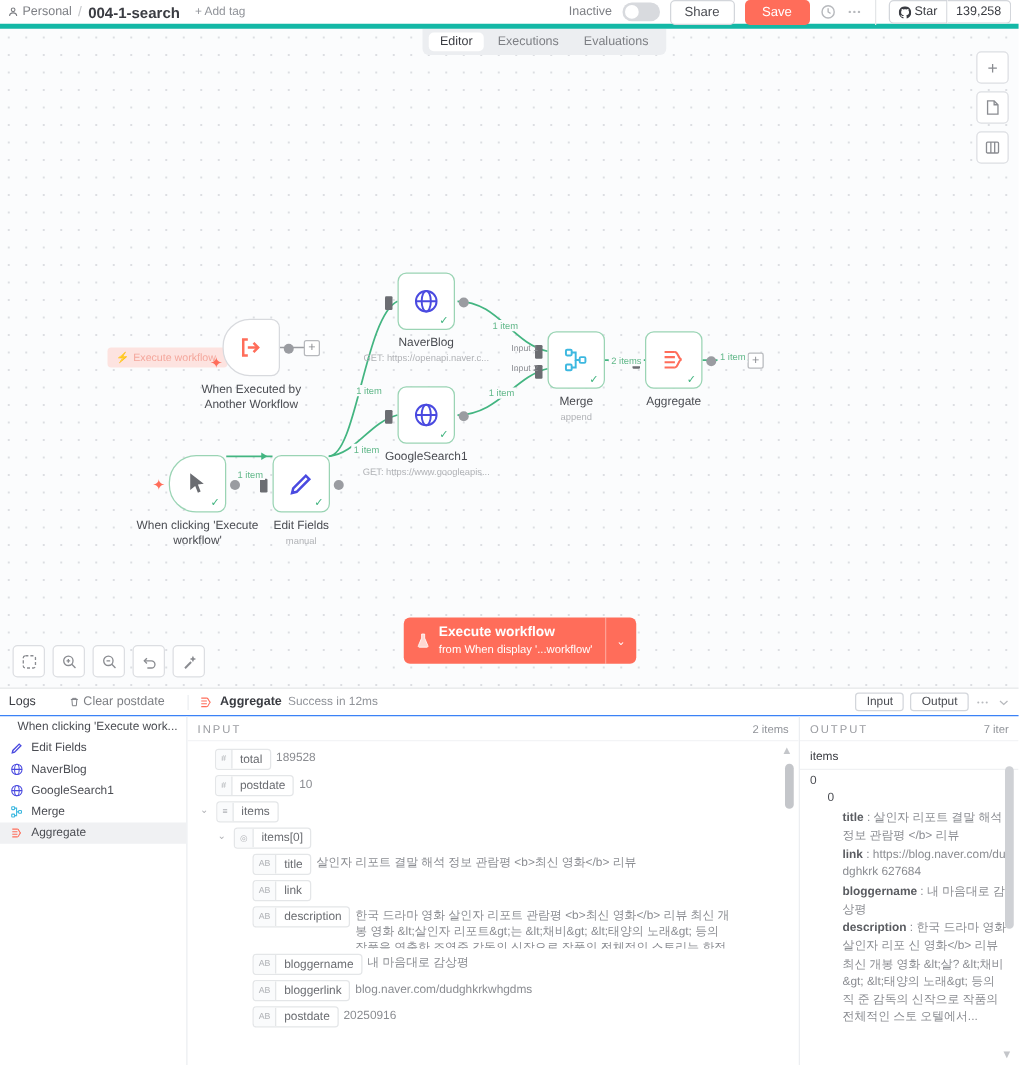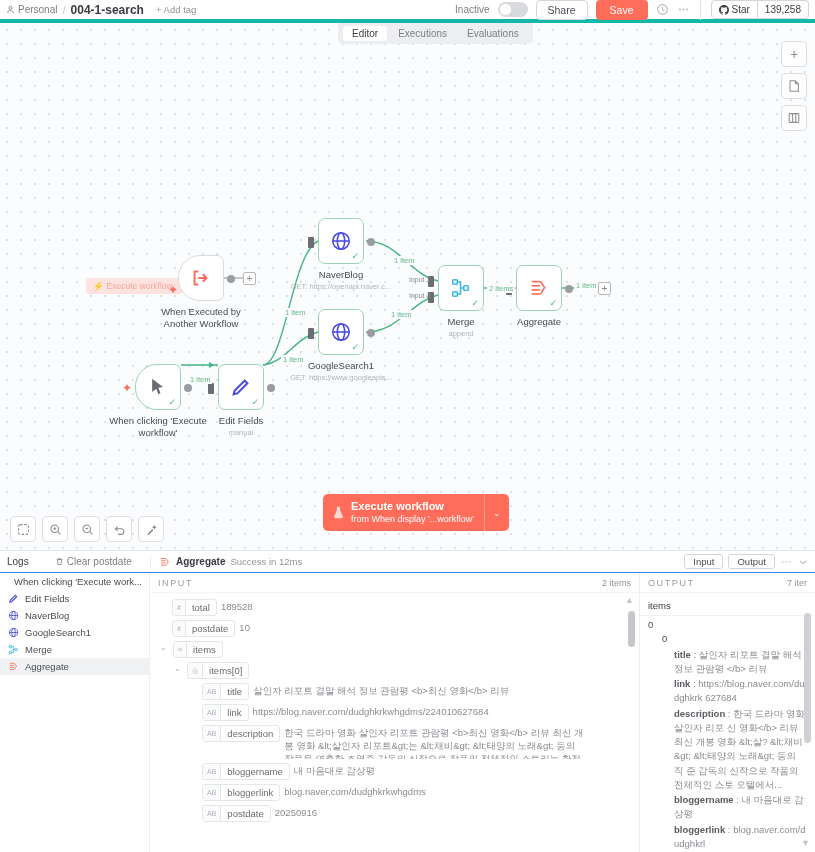--- a/index.html
+++ b/index.html
@@ -625,21 +625,20 @@
                 <span class="key-type">AB</span>
                 <span class="key-name">title</span>
               </span>
             <span class="jval">살인자 리포트 결말 해석 정보 관람평 &lt;b&gt;최신 영화&lt;/b&gt; 리뷰</span>
           </div>
           <div class="jrow" style="padding-left:52px">
             <span class="key-chip">
                 <span class="key-type">AB</span>
                 <span class="key-name">link</span>
               </span>
-            <span class="jval">https://blog.naver.com/dudghkrkwhgdms/224010627684</span>
           </div>
           <div class="jrow" style="padding-left:52px">
             <span class="key-chip">
                 <span class="key-type">AB</span>
                 <span class="key-name">description</span>
               </span>
             <span class="jval clip" style="max-width:300px">한국 드라마 영화 살인자 리포트 관람평 &lt;b&gt;최신 영화&lt;/b&gt; 리뷰 최신 개봉 영화 &amp;lt;살인자 리포트&amp;gt;는 &amp;lt;채비&amp;gt; &amp;lt;태양의 노래&amp;gt; 등의 작품을 연출한 조영준 감독의 신작으로 작품의 전체적인 스토리는 한정된 장소인 호텔에서...</span>
           </div>
           <div class="jrow" style="padding-left:52px">
             <span class="key-chip">
@@ -678,30 +677,26 @@
             <div class="oline oidx">0</div>
             <div class="oline lvl2">
               <span class="okey">title</span>
               <span> : </span><span>살인자 리포트 결말 해석 정보 관람평 &lt;/b&gt; 리뷰</span>
             </div>
             <div class="oline lvl2">
               <span class="okey">link</span>
               <span> : </span><span>https://blog.naver.com/dudghkrk 627684</span>
             </div>
             <div class="oline lvl2">
-              <span class="okey">description</span>
-              <span> : </span><span>한국 드라마 영화 살인자 리포 신 영화&lt;/b&gt; 리뷰 최신 개봉 영화 &amp;lt;살? &amp;lt;채비&amp;gt; &amp;lt;태양의 노래&amp;gt; 등의 직 준 감독의 신작으로 작품의 전체적인 스토 오텔에서...</span>
-            </div>
-            <div class="oline lvl2">
               <span class="okey">bloggername</span>
               <span> : </span><span>내 마음대로 감상평</span>
             </div>
             <div class="oline lvl2">
-              <span class="okey">bloggerlink</span>
-              <span> : </span><span>blog.naver.com/dudghkrl</span>
+              <span class="okey">description</span>
+              <span> : </span><span>한국 드라마 영화 살인자 리포 신 영화&lt;/b&gt; 리뷰 최신 개봉 영화 &amp;lt;살? &amp;lt;채비&amp;gt; &amp;lt;태양의 노래&amp;gt; 등의 직 준 감독의 신작으로 작품의 전체적인 스토 오텔에서...</span>
             </div>
 
           </div>
           <span class="scroll-down">▼</span>
         </div>
       </div>
 
     </div>
   </div>
 </div>

